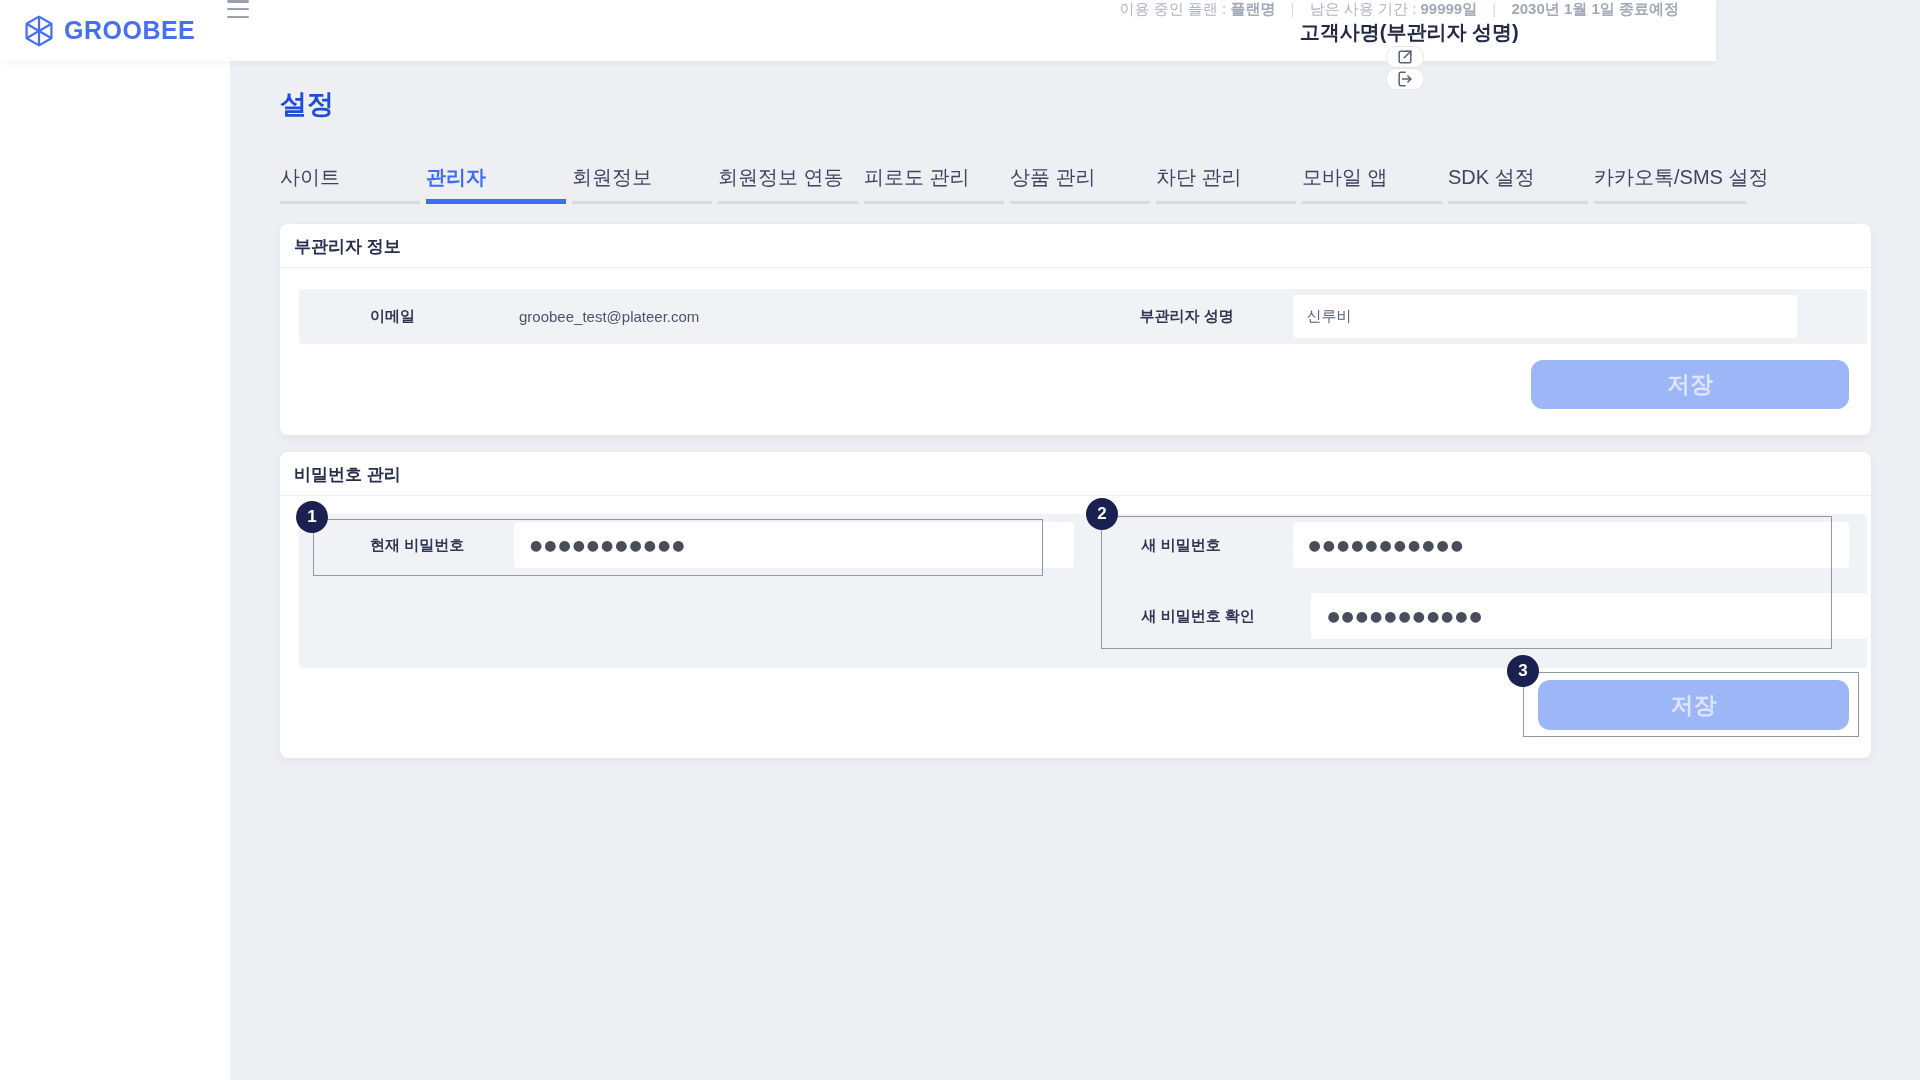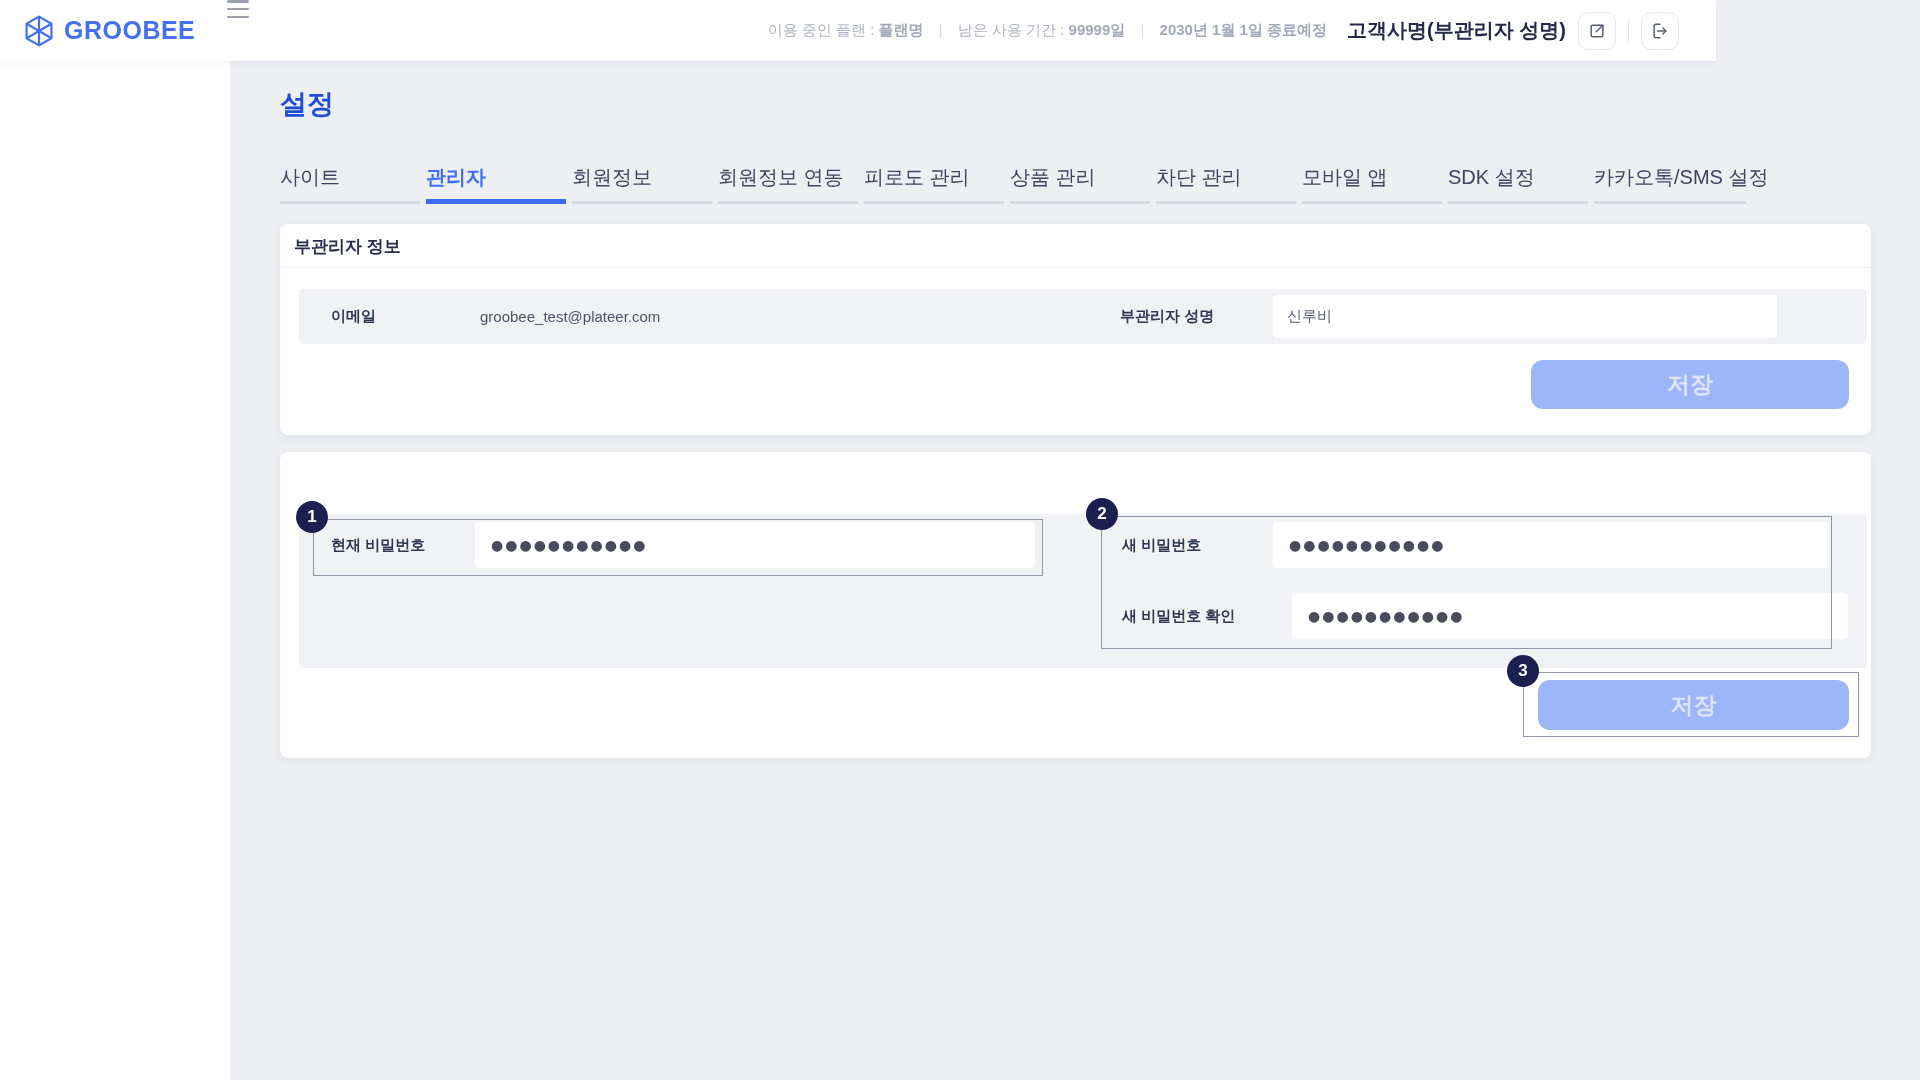--- a/index.html
+++ b/index.html
@@ -11,21 +11,21 @@
 
   
   .topbar { position:absolute; left:0; top:0; width:1716px; height:61px; background:#ffffff;
             box-shadow:0 2px 6px rgba(30,40,80,.05); z-index:5; display:flex; }
   .brand { display:flex; align-items:center; gap:8px; margin-left:22px; cursor:pointer; }
   .brand-name { font-size:25px; font-weight:800; letter-spacing:.5px; color:#4570f4; }
   .hamburger { margin-left:32px; width:24px; height:18px; display:flex; flex-direction:column; justify-content:space-between;
                background:none; border:none; cursor:pointer; }
   .hamburger span { display:block; width:22px; height:2.5px; border-radius:2px; background:#9aa1ad; }
 
-  .topbar-right { margin-left:auto; display:flex; align-items:center; padding-right:37px; }
+  .topbar-right { margin-left:auto; display:flex; align-items:center; padding-right:37px;flex-direction:column; }
   .plan-info { font-size:15px; color:#aeb4c1; white-space:nowrap; }
   .plan-info b { font-weight:700; color:#a2a9b8; }
   .plan-info .sep { color:#d8dbe2; margin:0 11px; font-weight:400; }
   .account-name { font-size:20px; font-weight:800; color:#232946; margin-left:20px; white-space:nowrap; }
   .icon-btn { width:38px; height:38px; margin-left:12px; border:1px solid #e6e8ed; border-radius:10px;
               background:#fff; display:flex; align-items:center; justify-content:center; cursor:pointer; }
   .icon-btn svg { stroke:#596070; fill:none; stroke-width:1.8; stroke-linecap:round; stroke-linejoin:round; }
   .vdiv { width:1px; height:26px; background:#e6e8ed; margin-left:12px; }
 
   
@@ -37,21 +37,21 @@
   .tab.wide { width:152px; }
   .tab.active { color:#3e6cf3; font-weight:700; border-bottom:5px solid #3e6cf3; }
 
   .card { position:absolute; left:280px; width:1591px; background:#ffffff; border-radius:8px;
           box-shadow:0 3px 10px rgba(40,50,90,.06); z-index:3; }
   .card1 { top:224px; height:211px; }
   .card2 { top:452px; height:306px; }
   .card-head { height:44px; line-height:46px; padding-left:14px; font-size:17px; font-weight:700;
                color:#272d4b; border-bottom:1px solid #eef0f4; }
 
-  .strip { position:absolute; left:19px; right:4px; background:#f1f2f6; border-radius:4px; display:flex; }
+  .strip { position:absolute; left:19px; right:4px; background:#f1f2f6; border-radius:4px; display:flex;padding-left:39px; }
   .strip1 { top:65px; height:55px; }
   .strip2 { top:62px; height:154px; }
   .col { width:50%; position:relative; }
 
   .flabel { font-size:15px; font-weight:700; color:#303752; }
   .fvalue { font-size:15px; color:#4c5368; }
 
   .field-row { position:absolute; display:flex; align-items:center; left:0; right:0; }
   .strip1 .field-row { top:0; height:55px; }
 
@@ -160,20 +160,21 @@
         <div class="field-row">
           <span class="flabel" style="margin-left:37px; width:153px;">부관리자 성명</span>
           <input class="text-input" style="width: 504px;" value="신루비">
         </div>
       </div>
     </div>
     <button class="save-btn save1">저장</button>
   </section>
 
   <section class="card card2">
+    <div class="card-head">비밀번호 관리</div>
     <div class="strip strip2">
       <div class="col">
         <div class="field-row" style="top:8px; height:46px; align-items:center;">
           <span class="flabel" style="margin-left:32px; width:144px;">현재 비밀번호</span>
           <input class="pw-input" style="width: 560px;" value="●●●●●●●●●●●">
         </div>
       </div>
       <div class="col">
         <div class="field-row" style="top:8px; height:46px; align-items:center;">
           <span class="flabel" style="margin-left:39px; width:151px;">새 비밀번호</span>

